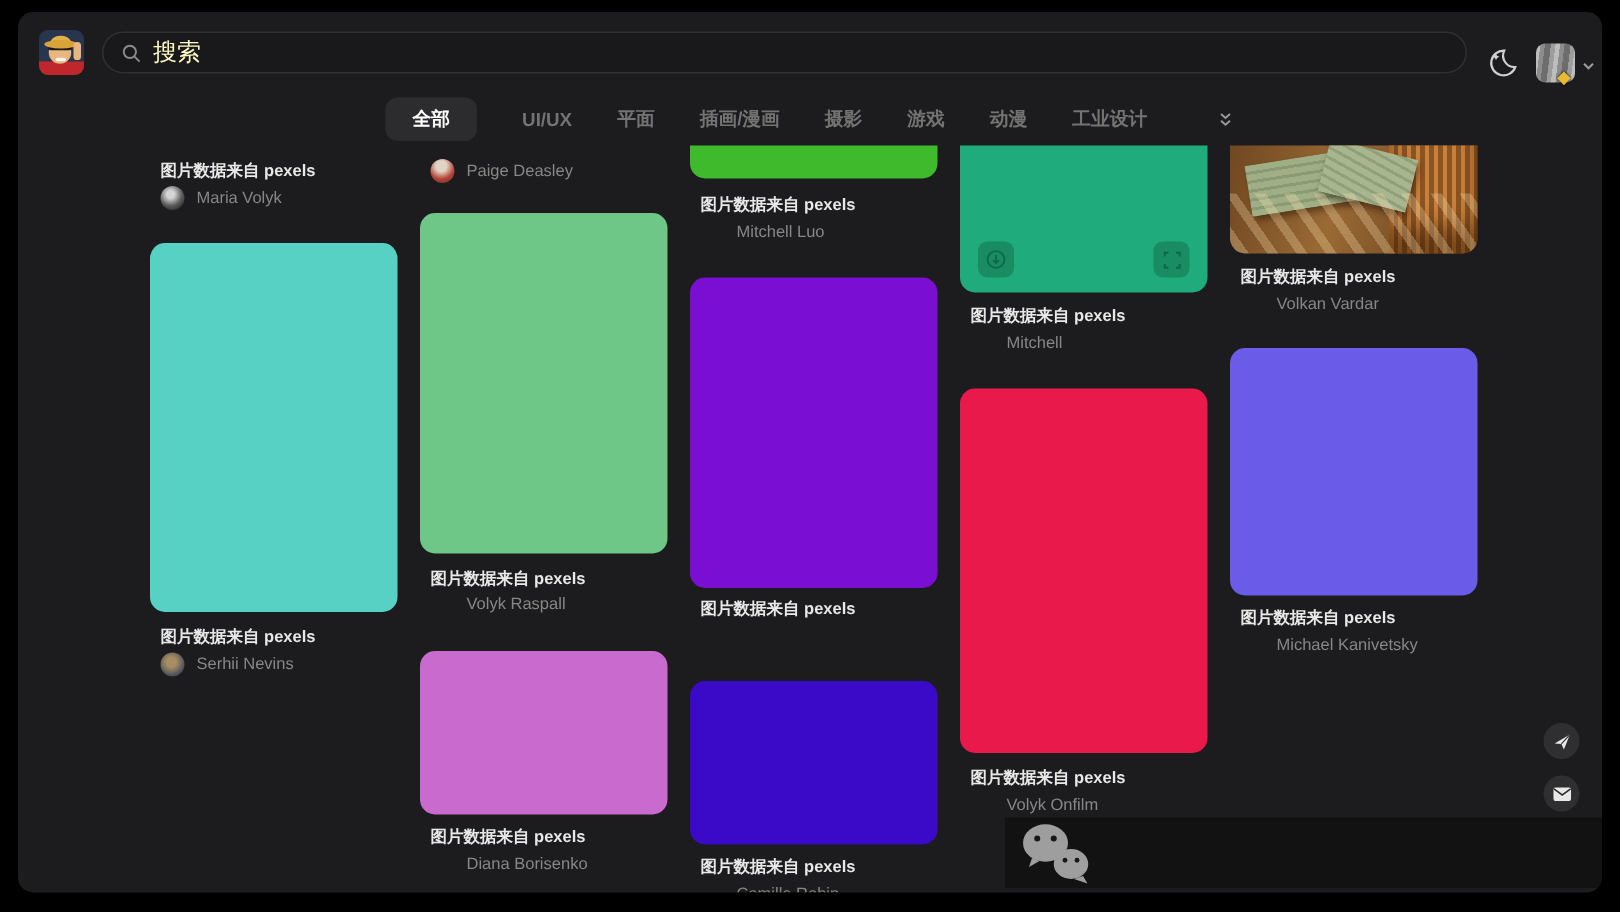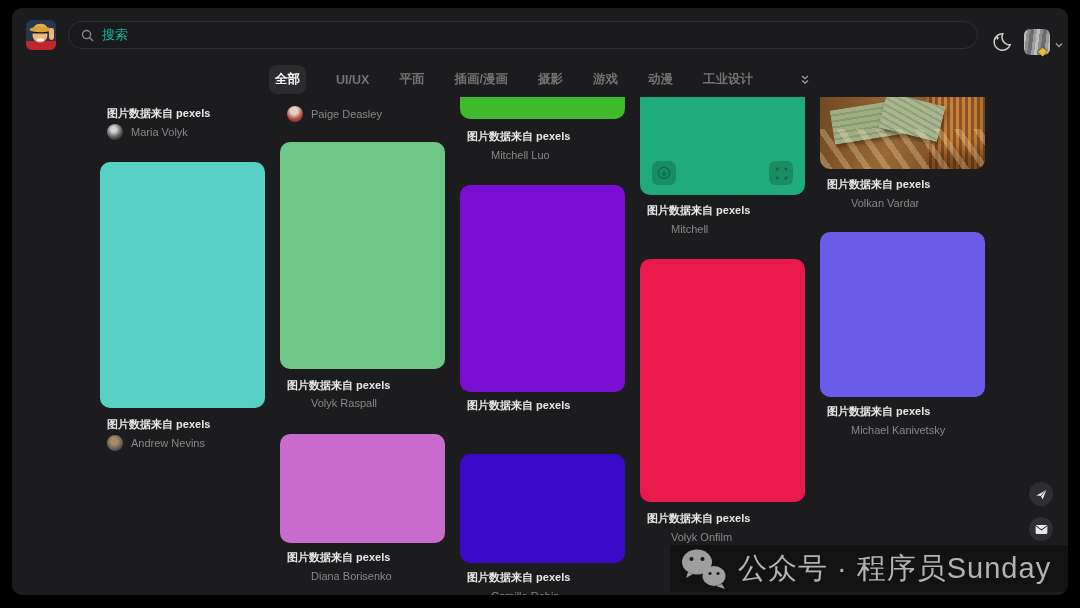--- a/index.html
+++ b/index.html
@@ -9,35 +9,35 @@
   .window { position:absolute; left:12px; top:8px; width:1056px; height:587px;
     background:#1c1c1e; border-radius:10px; overflow:hidden; }
 
   
   .header { position:absolute; left:0; top:0; width:100%; height:54px; }
   .app-avatar { position:absolute; left:14px; top:12px; width:30px; height:30px;
     border-radius:6px; overflow:hidden; }
   .searchbar { position:absolute; left:56px; top:13px; width:910px; height:28px;
     border:1px solid #303032; border-radius:14px; background:#19191b;
     display:flex; align-items:center; padding:0 12px; gap:8px; }
-  .searchbar .ph { font-size:13px; color:#14b8a6; }
+  .searchbar .ph { font-size:16px; color:#fef9c3; }
   .icon-btn { position:absolute; display:flex; align-items:center; justify-content:center; }
   .moon-btn { left:976px; top:21px; width:26px; height:26px; }
   .user-avatar { position:absolute; left:1012px; top:21px; width:26px; height:26px;
     border-radius:6px;
     background:repeating-linear-gradient(97deg,#bdbdbd 0 3px,#8d8d8d 3px 6px,#6d6d6d 6px 10px,#9d9d9d 10px 13px); }
   .vip-badge { position:absolute; left:1026px; top:37px; font-size:12px; color:#e8b931;
     line-height:12px; text-shadow:0 0 2px #000; }
   .user-chevron { position:absolute; left:1042px; top:28px; width:12px; height:12px; }
 
   
   .tabbar { position:absolute; left:0; top:54px; width:100%; height:35px;
     display:flex; align-items:center; justify-content:center; gap:30px; }
   .tab { font-size:12.5px; font-weight:bold; color:#737373; cursor:pointer; white-space:nowrap; }
-  .tab.active { color:#fff; background:#2c2c2e; border-radius:8px; padding:6px 6px; }
+  .tab.active { color:#fff; background:#2c2c2e; border-radius:8px; padding:6px 18px; }
   .tab-more { margin-left:16px; display:flex; align-items:center; }
 
   
   .feed { position:absolute; left:0; top:89px; width:100%; height:498px; overflow:hidden; }
   .col { position:absolute; top:0; width:165px; height:100%; }
   .col1{left:88px} .col2{left:268px} .col3{left:448px} .col4{left:628px} .col5{left:808px}
   .card { position:absolute; left:0; width:165px; border-radius:10px; }
   .caption { position:absolute; left:7px; font-size:11px; font-weight:bold; color:#e8e8e8;
     white-space:nowrap; }
   .author { position:absolute; left:7px; display:flex; align-items:center; gap:8px;
@@ -143,21 +143,21 @@
     <div class="col col1">
       <div class="caption" style="top:9px">图片数据来自 pexels</div>
       <div class="author" style="top:27px">
         <span class="avatar16 av-serhii"></span>
         <span>Maria Volyk</span>
       </div>
       <div class="card" style="top: 65px; height: 246px; background: rgb(87, 209, 195);"></div>
       <div class="caption" style="top:320px">图片数据来自 pexels</div>
       <div class="author" style="top:338px">
         <span class="avatar16 av-andrew"></span>
-        <span>Andrew Nevins</span>
+        <span>Serhii Nevins</span>
       </div>
     </div>
 
     <div class="col col2">
       <div class="author" style="top:9px">
         <span class="avatar16 av-paige"></span>
         <span>Paige Deasley</span>
       </div>
       <div class="card" style="top: 45px; height: 227px; background: rgb(110, 198, 135);"></div>
       <div class="caption" style="top:281px">图片数据来自 pexels</div>
@@ -247,16 +247,15 @@
     <svg width="48" height="42" viewBox="0 0 48 42">
       <ellipse cx="17" cy="14" rx="15" ry="12.5" fill="#9e9e9e"></ellipse>
       <path d="M8 24 L6 30 L13 26 Z" fill="#9e9e9e"></path>
       <circle cx="11.5" cy="11" r="2" fill="#17171a"></circle>
       <circle cx="22.5" cy="11" r="2" fill="#17171a"></circle>
       <ellipse cx="34" cy="28" rx="11.5" ry="10" fill="#9e9e9e"></ellipse>
       <path d="M42 36 L45 41 L36 38 Z" fill="#9e9e9e"></path>
       <circle cx="30" cy="25.5" r="1.6" fill="#17171a"></circle>
       <circle cx="38" cy="25.5" r="1.6" fill="#17171a"></circle>
     </svg>
-    <span class="wm-text">公众号 · 程序员Sunday</span>
   </div>
 
 </div>
 
 </body></html>

